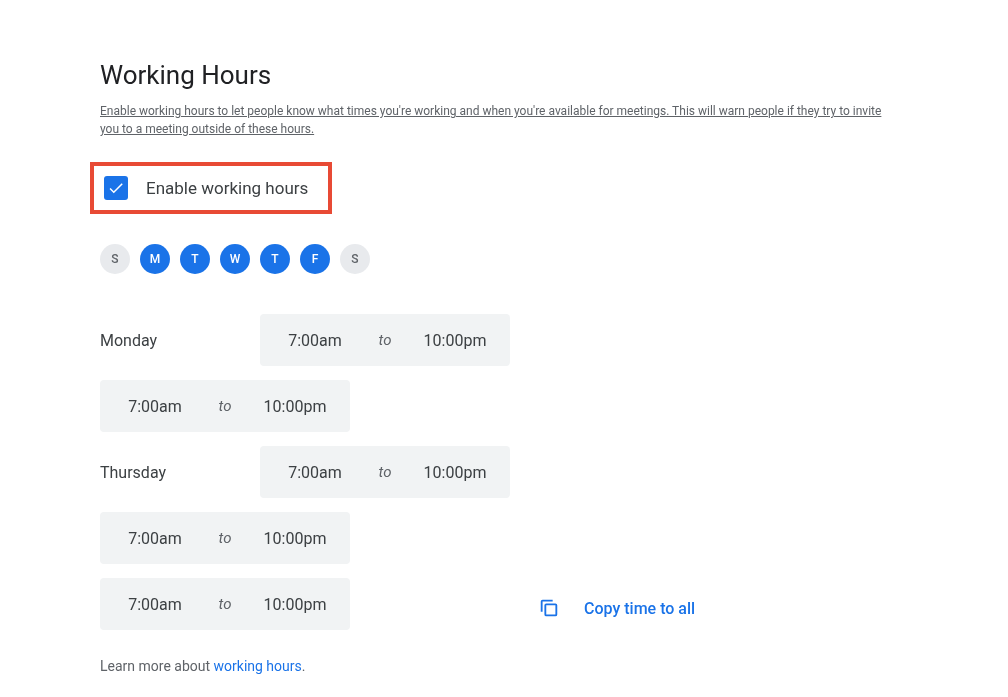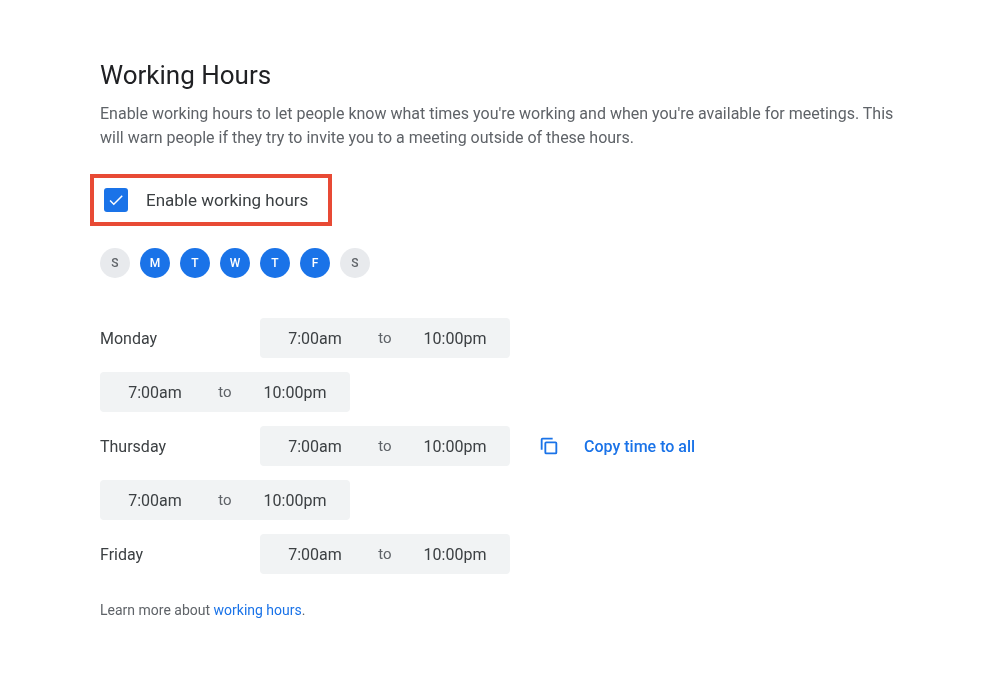--- a/index.html
+++ b/index.html
@@ -14,32 +14,33 @@
       padding: 60px 100px;
       width: 1008px;
     }
     .title {
       font-size: 26px;
       font-weight: 400;
       color: #202124;
       margin-bottom: 12px;
     }
     .description {
-      font-size: 16px;
+      font-size: 12px;
       line-height: 1.5;
       color: #5f6368;
       margin-bottom: 24px;
       max-width: 800px;
+      text-decoration: underline;
     }
     .highlight-box {
       display: inline-flex;
       align-items: center;
       border: 4px solid #e84a35;
       padding: 10px 20px 10px 10px;
-      margin-bottom: 22px;
+      margin-bottom: 30px;
       margin-left: -10px;
     }
     .checkbox {
       width: 24px;
       height: 24px;
       background: #1a73e8;
       border-radius: 3px;
       display: flex;
       align-items: center;
       justify-content: center;
@@ -74,56 +75,57 @@
     .day-chip.selected {
       background: #1a73e8;
       color: #fff;
     }
     .day-chip.unselected {
       background: #e8eaed;
       color: #5f6368;
     }
     .schedule-block {
       display: flex;
-      align-items: center;
+      align-items: flex-end;
     }
     .schedule-rows {
       display: flex;
       flex-direction: column;
       gap: 14px;
     }
     .schedule-row {
       display: flex;
       align-items: center;
     }
     .day-label {
       width: 160px;
       font-size: 16px;
       color: #3c4043;
     }
     .time-block {
       display: flex;
       align-items: center;
       background: #f1f3f4;
       border-radius: 4px;
-      height: 40px;
+      height: 52px;
       padding: 0 10px;
     }
     .time-value {
       width: 90px;
       text-align: center;
       font-size: 16px;
       color: #3c4043;
       cursor: pointer;
     }
     .time-to {
       width: 50px;
       text-align: center;
       font-size: 15px;
       color: #5f6368;
+      font-style: italic;
     }
     .copy-all {
       display: flex;
       align-items: center;
       gap: 24px;
       margin-left: 28px;
       color: #1a73e8;
       font-size: 16px;
       font-weight: 500;
       cursor: pointer;
@@ -200,21 +202,20 @@
       </div>
     </div>
     <div class="schedule-row">
       <div class="time-block">
         <div class="time-value">7:00am</div>
         <div class="time-to">to</div>
         <div class="time-value">10:00pm</div>
       </div>
     </div>
     <div class="schedule-row">
-      <div class="day-label">Friday</div>
       <div class="time-block">
         <div class="time-value">7:00am</div>
         <div class="time-to">to</div>
         <div class="time-value">10:00pm</div>
       </div>
     </div>
   </div>
 
   <div class="copy-all">
     <svg class="copy-icon" viewBox="0 0 24 24">

